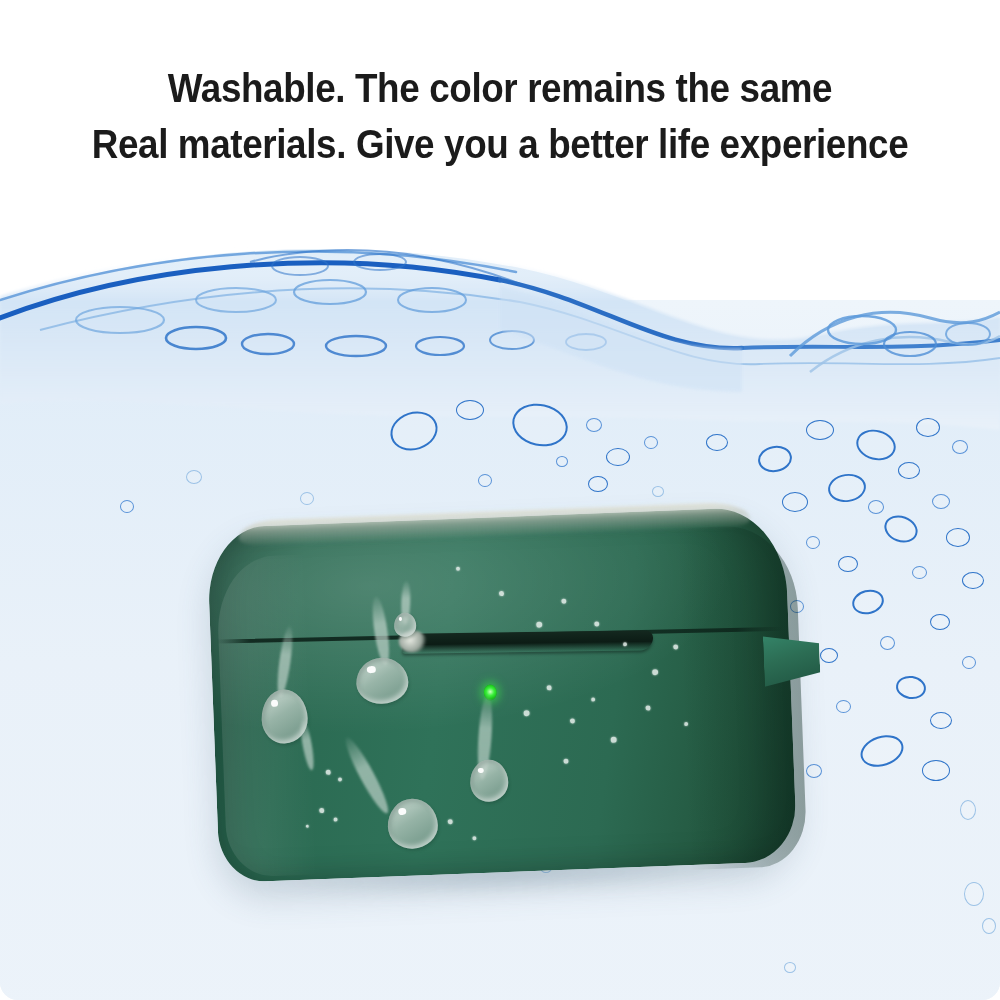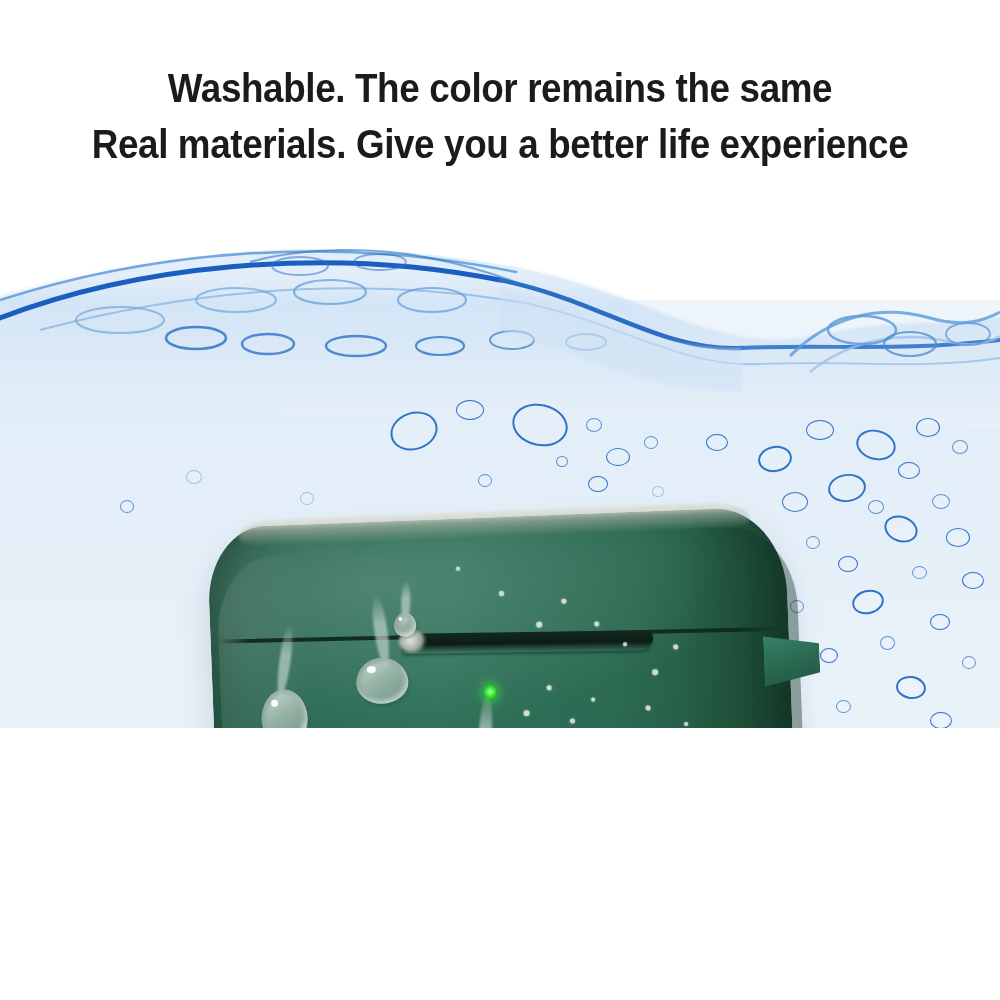--- a/index.html
+++ b/index.html
@@ -1,21 +1,21 @@
 <!DOCTYPE html>
 <html><head>
 <meta charset="utf-8">
 <style>
   html,body{margin:0;padding:0;}
   body{
     width:1000px;height:1000px;overflow:hidden;
     background:#ffffff;
     font-family:"Liberation Sans", sans-serif;
   }
-  #stage{position:relative;width:1000px;height:728px;overflow:hidden;background:#ffffff;}
+  #stage{position:relative;width:1000px;height:1000px;overflow:hidden;background:#ffffff;border-radius:18px;}
 
   
   .bg-water{position:absolute;left:0;top:0;width:1000px;height:1000px;}
   .below-water{
     position:absolute;left:0;top:300px;width:1000px;height:700px;
     background:linear-gradient(180deg,#eef5fb 0%,#e9f1f9 25%,#e9f1f8 60%,#eaf1f8 100%);
   }
   .above-white{
     position:absolute;left:0;top:0;width:1000px;height:300px;background:#ffffff;
   }

